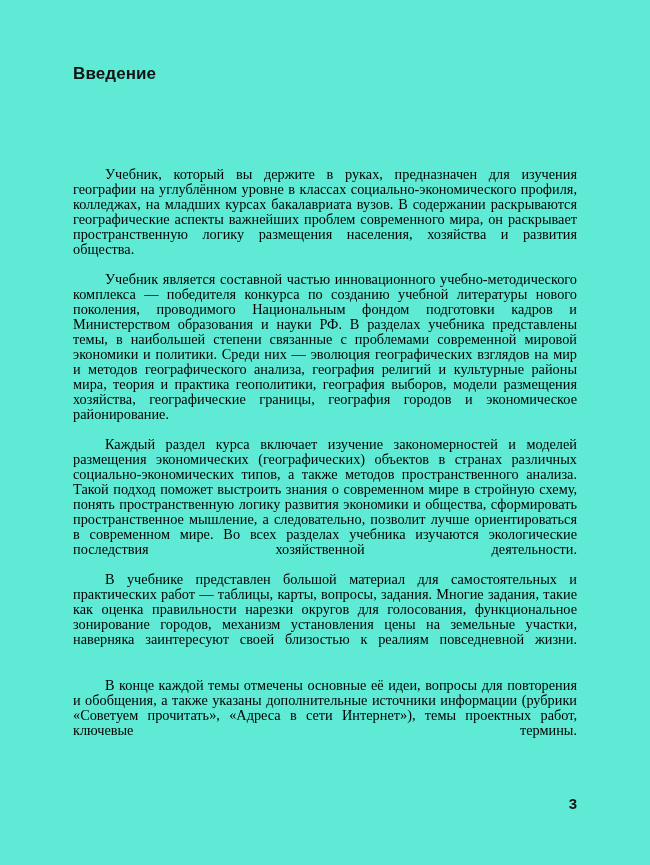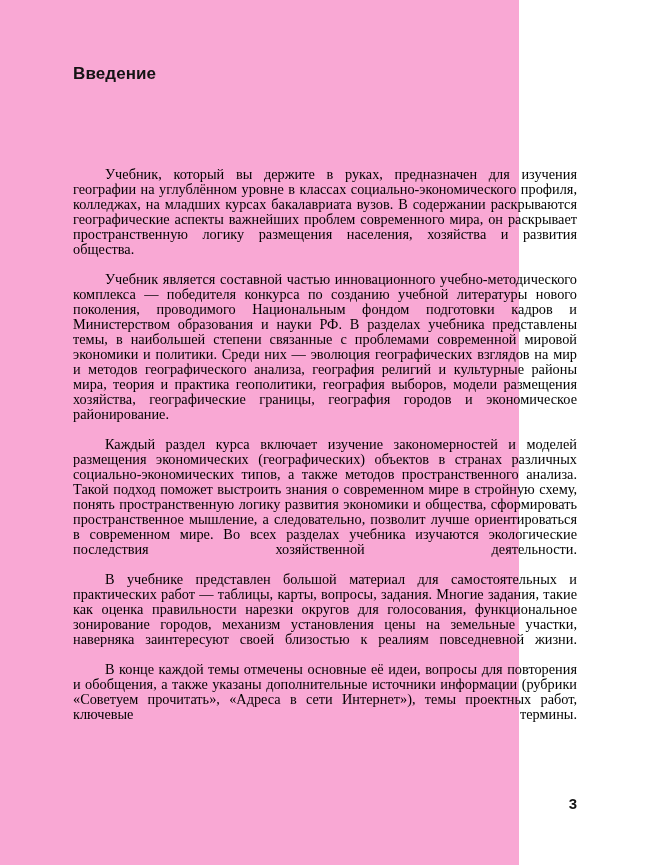--- a/index.html
+++ b/index.html
@@ -14,23 +14,23 @@
     font-family: "Liberation Serif", "DejaVu Serif", serif;
     color: #000000;
     position: relative;
     overflow: hidden;
     -webkit-font-smoothing: antialiased;
   }
 
   .page {
     position: absolute;
     inset: 0;
-    width: 519px;
+    width: 650px;
     height: 865px;
-    background: #f9a8d4;
+    background: #5eead4;
     text-decoration: underline;
   }
 
   
   .page-heading {
     position: absolute;
     left: 73px;
     top: 53px;
     font-family: "Liberation Sans", "DejaVu Sans", sans-serif;
     font-weight: bold;
@@ -56,20 +56,21 @@
     text-indent: 32px;
     font-size: 14.3px;
     line-height: 15px;
     font-family: "Liberation Serif", "DejaVu Serif", serif;
     color: #000000;
     hyphens: manual;
     word-spacing: 0.02em;
   }
   .body-paragraph:last-child {
     text-align: justify;
+    margin-top: 16px;
   }
 
   
   .body-paragraph::after {
     content: "";
     display: inline-block;
     width: 100%;
   }
 
   

